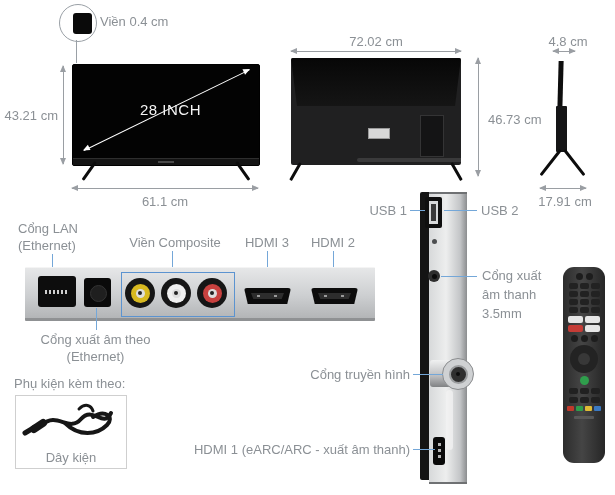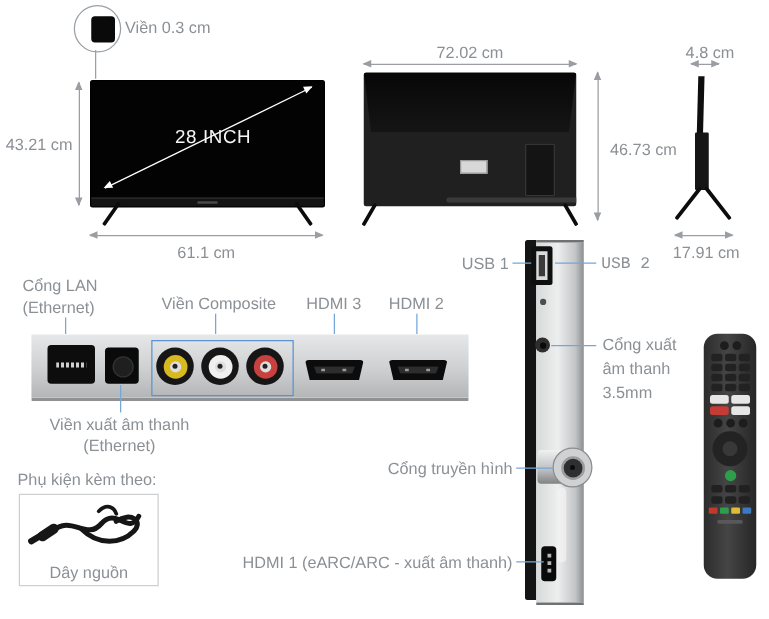--- a/index.html
+++ b/index.html
@@ -112,21 +112,21 @@
 </style>
 </head>
 <body>
 
 <div id="stage">
 
   <div class="bezel-circle">
     <div class="bezel-corner"></div>
   </div>
   <div class="gray-line-v" style="left:76px;top:40px;height:23px;"></div>
-  <div class="lbl" style="left:100px;top:14px;">Viền 0.3 cm</div>
+  <div class="lbl" style="left:100px;top:14px;">Viền 0.4 cm</div>
 
   <div class="tv-front">
     <div class="tv-front-bottom">
       <div class="brand-dash"></div>
     </div>
   </div>
   <div class="arr arr-h" style="left:84px;top:150px;width:184px;color:#fff;transform:rotate(-26deg);transform-origin:0 50%;"></div>
   <div class="lbl" style="left:140px;top:100px;color:#f5f5f5;font-size:15px;letter-spacing:.5px;">28 INCH</div>
   <div class="leg" style="left:94px;top:162px;height:22px;transform:rotate(35deg);transform-origin:top center;"></div>
   <div class="leg" style="left:235px;top:162px;height:22px;transform:rotate(-35deg);transform-origin:top center;"></div>
@@ -206,34 +206,34 @@
     </div>
     <div class="hdmi" style="left:286px;">
       <div class="hdmi-slot"></div>
         <i class="hdmi-dot" style="left:13px;"></i>
         <i class="hdmi-dot" style="left:30px;"></i>
     </div>
   </div>
 
   <div class="lead-v" style="left:96px;top:308px;height:22px;"></div>
   <div class="lbl ctr" style="left:18px;top:332px;width:155px;white-space:normal;">
-    <div>Viền xuất âm thanh</div>
+    <div>Cổng xuất âm theo</div>
     <div>(Ethernet)</div>
   </div>
 
   <div class="lbl" style="left:14px;top:376px;">Phụ kiện kèm theo:</div>
   <div class="acc-box">
     <svg width="104" height="46" viewBox="0 0 104 46" style="margin:3px auto 0;">
       <path d="M6 34 L16 28" stroke="#161616" stroke-width="5" fill="none" stroke-linecap="round"></path>
       <path d="M15 30 L24 24" stroke="#161616" stroke-width="8" fill="none" stroke-linecap="round"></path>
       <path d="M23 26 C 38 12, 50 34, 62 20 S 84 30, 92 14" stroke="#161616" stroke-width="4" fill="none" stroke-linecap="round"></path>
       <path d="M46 24 C 60 38, 78 36, 88 26 C 96 18, 86 10, 74 18" stroke="#161616" stroke-width="4" fill="none" stroke-linecap="round"></path>
       <path d="M60 10 C 66 4, 72 6, 74 12" stroke="#161616" stroke-width="3" fill="none" stroke-linecap="round"></path>
     </svg>
-    <div class="acc-label">Dây nguồn</div>
+    <div class="acc-label">Dây kiện</div>
   </div>
 
   <div class="strip-dark"></div>
   <div class="strip-silver"></div>
   <div class="strip-streak"></div>
   <div class="usb">
     <div class="usb-slot"></div>
       <div class="usb-tongue"></div>
   </div>
   <div class="strip-hole"></div>
@@ -248,21 +248,21 @@
   </div>
   <div class="hdmi-vert">
     <i style="top:6px;"></i>
       <i style="top:12px;"></i>
       <i style="top:18px;"></i>
   </div>
 
   <div class="lbl rt" style="left:360px;top:203px;width:47px;">USB 1</div>
   <div class="lead-h" style="left:410px;top:210px;width:15px;"></div>
   <div class="lead-h" style="left:444px;top:210px;width:33px;"></div>
-  <div class="lbl" style="left:481px;top:203px;font-family:Liberation Mono, monospace;">USB 2</div>
+  <div class="lbl" style="left:481px;top:203px;">USB 2</div>
 
   <div class="lead-h" style="left:441px;top:276px;width:36px;"></div>
   <div class="lbl" style="left:482px;top:266px;line-height:19px;">
     <div>Cổng xuất</div>
     <div>âm thanh</div>
     <div>3.5mm</div>
   </div>
 
   <div class="lbl rt" style="left:300px;top:367px;width:110px;">Cổng truyền hình</div>
   <div class="lead-h" style="left:413px;top:374px;width:30px;"></div>

